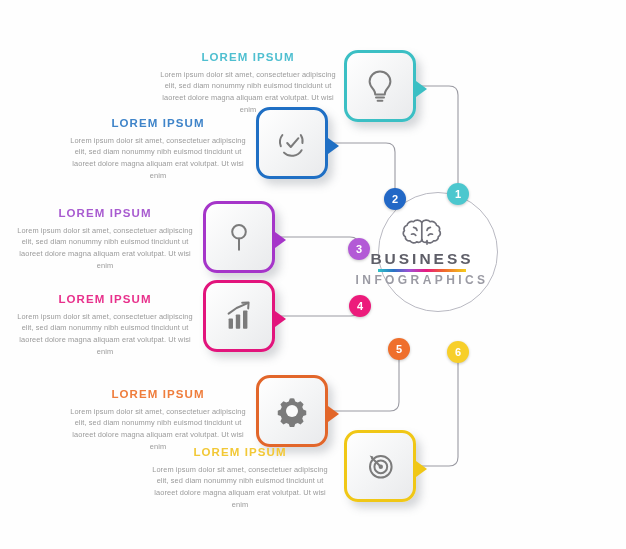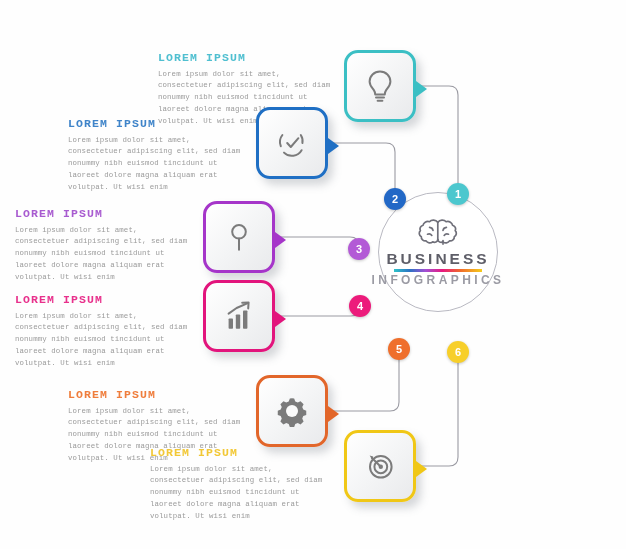--- a/index.html
+++ b/index.html
@@ -41,41 +41,41 @@
   .badge{
     position:absolute;
     width:22px;height:22px;border-radius:50%;
     color:#fff;font-size:11px;font-weight:bold;
     display:flex;align-items:center;justify-content:center;
     box-shadow:0 1px 3px rgba(0,0,0,.22);
     box-sizing:border-box;
   }
 
   
-  .txt{position:absolute;width:180px;text-align:left;font-family:Liberation Mono, monospace;}
+  .txt{position:absolute;width:180px;text-align:center;}
   .txt .hd{
     font-size:11.5px;font-weight:bold;letter-spacing:1.1px;
     margin:0 0 5px 0;line-height:1;
   }
   .txt .bd{
     font-size:7.4px;color:#9a9a9a;line-height:1.62;margin:0;
     letter-spacing:.1px;
   }
 
   
   #center-circle{
     position:absolute;
     left:378px;top:192px;width:120px;height:120px;
     border-radius:50%;
     border:1.2px solid #b9b9c2;
     background:#fff;
     box-sizing:border-box;
   }
   #center-inner{
-    position:absolute;left:378px;top:192px;width:120px;height:120px;
+    position:absolute;left:362px;top:192px;width:120px;height:120px;
     display:flex;flex-direction:column;align-items:center;justify-content:center;
   }
   #brain{margin-bottom:3px;}
   #biz-word{
     font-size:15.5px;letter-spacing:3px;color:#5e5e68;font-weight:bold;
     line-height:1;
   }
   #gradbar{
     width:88px;height:2.6px;margin:3px 0 2px 0;
     background:linear-gradient(to right,#2fc3c9 0%,#2b72c4 18%,#a34fd4 36%,#e8197f 55%,#f0692c 75%,#f5cc1b 100%);

